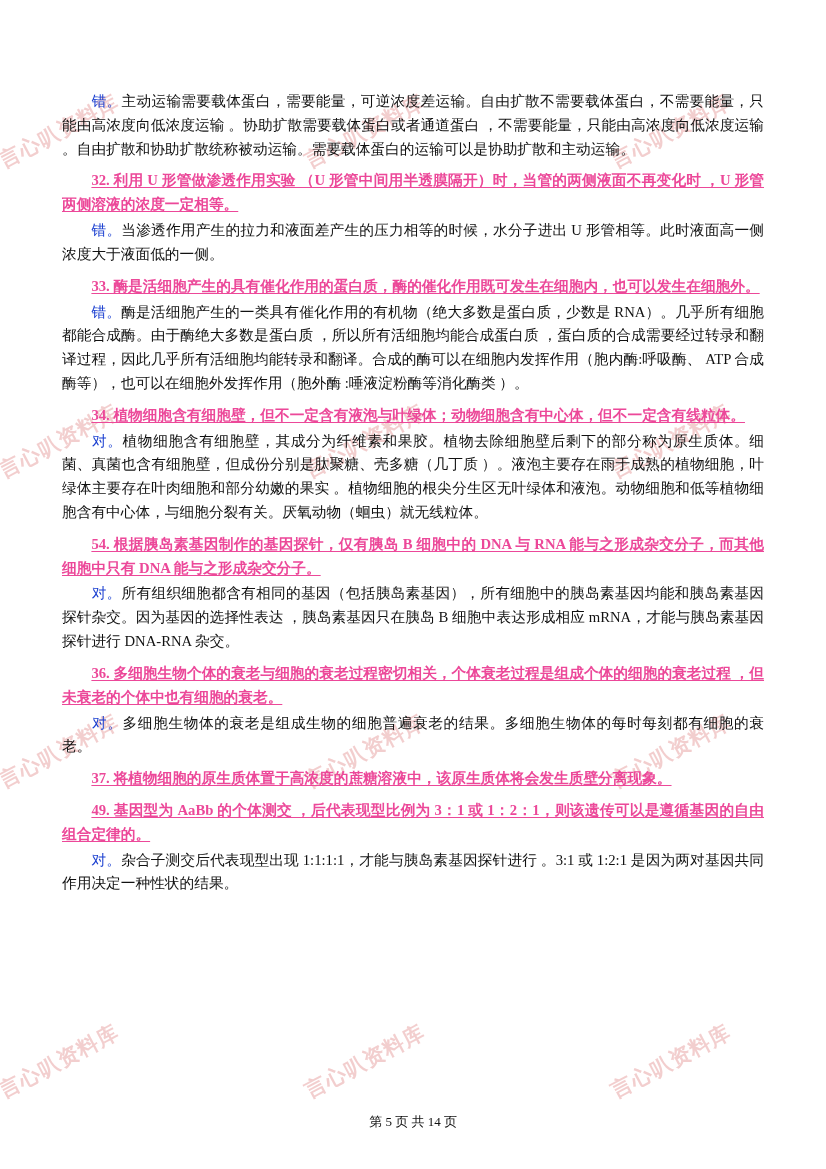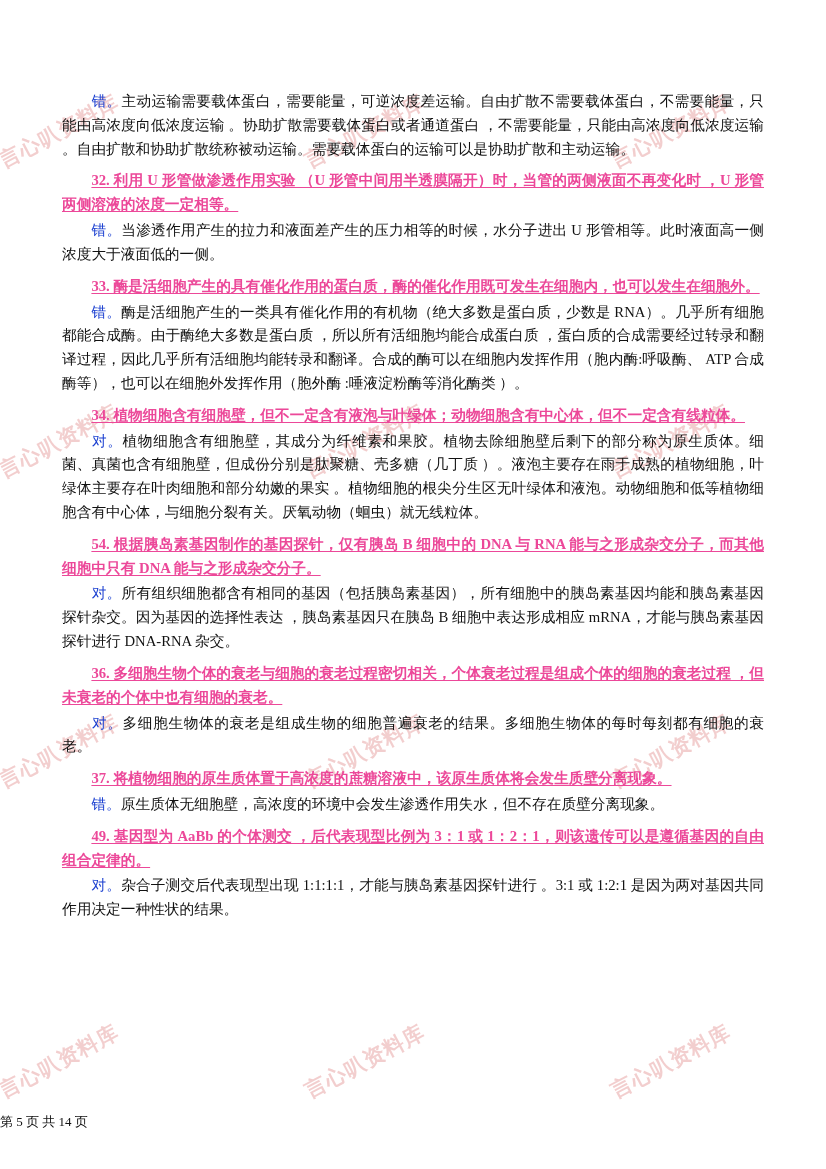--- a/index.html
+++ b/index.html
@@ -79,21 +79,21 @@
     display: inline-block;
     width: 2em;
   }
   .a-blue { color: #1a3fd0; }
   .a-black { color: #111111; }
   .footer {
     position: absolute;
     left: 0;
     right: 0;
     bottom: 38px;
-    text-align: left;
+    text-align: center;
     font-size: 13px;
     color: #111111;
     z-index: 2;
   }
 </style>
 </head>
 <body>
 
 <div class="page">
 
@@ -116,19 +116,18 @@
       <p class="para a"><span class="indent-lead"></span><span class="a-blue">错。</span><span class="a-black">当渗透作用产生的拉力和液面差产生的压力相等的时候，水分子进出 U 形管相等。此时液面高一侧浓度大于液面低的一侧。</span></p>
       <p class="para q">33. 酶是活细胞产生的具有催化作用的蛋白质，酶的催化作用既可发生在细胞内，也可以发生在细胞外。</p>
       <p class="para a"><span class="indent-lead"></span><span class="a-blue">错。</span><span class="a-black">酶是活细胞产生的一类具有催化作用的有机物（绝大多数是蛋白质，少数是 RNA）。几乎所有细胞都能合成酶。由于酶绝大多数是蛋白质 ，所以所有活细胞均能合成蛋白质 ，蛋白质的合成需要经过转录和翻译过程，因此几乎所有活细胞均能转录和翻译。合成的酶可以在细胞内发挥作用（胞内酶:呼吸酶、 ATP 合成酶等），也可以在细胞外发挥作用（胞外酶 :唾液淀粉酶等消化酶类 ）。</span></p>
       <p class="para q">34. 植物细胞含有细胞壁，但不一定含有液泡与叶绿体；动物细胞含有中心体，但不一定含有线粒体。</p>
       <p class="para a"><span class="indent-lead"></span><span class="a-blue">对。</span><span class="a-black">植物细胞含有细胞壁，其成分为纤维素和果胶。植物去除细胞壁后剩下的部分称为原生质体。细菌、真菌也含有细胞壁，但成份分别是肽聚糖、壳多糖（几丁质 ）。液泡主要存在雨于成熟的植物细胞，叶绿体主要存在叶肉细胞和部分幼嫩的果实 。植物细胞的根尖分生区无叶绿体和液泡。动物细胞和低等植物细胞含有中心体，与细胞分裂有关。厌氧动物（蛔虫）就无线粒体。</span></p>
       <p class="para q">54. 根据胰岛素基因制作的基因探针，仅有胰岛 B 细胞中的 DNA 与 RNA 能与之形成杂交分子，而其他细胞中只有 DNA 能与之形成杂交分子。</p>
       <p class="para a"><span class="indent-lead"></span><span class="a-blue">对。</span><span class="a-black">所有组织细胞都含有相同的基因（包括胰岛素基因），所有细胞中的胰岛素基因均能和胰岛素基因探针杂交。因为基因的选择性表达 ，胰岛素基因只在胰岛 B 细胞中表达形成相应 mRNA，才能与胰岛素基因探针进行 DNA-RNA 杂交。</span></p>
       <p class="para q">36. 多细胞生物个体的衰老与细胞的衰老过程密切相关，个体衰老过程是组成个体的细胞的衰老过程 ，但未衰老的个体中也有细胞的衰老。</p>
       <p class="para a"><span class="indent-lead"></span><span class="a-blue">对。</span><span class="a-black">多细胞生物体的衰老是组成生物的细胞普遍衰老的结果。多细胞生物体的每时每刻都有细胞的衰老。</span></p>
       <p class="para q">37. 将植物细胞的原生质体置于高浓度的蔗糖溶液中，该原生质体将会发生质壁分离现象。</p>
-      <p class="para a"><span class="indent-lead"></span><span class="a-blue">错。</span><span class="a-black">原生质体无细胞壁，高浓度的环境中会发生渗透作用失水，但不存在质壁分离现象。</span></p>
       <p class="para q">49. 基因型为 AaBb 的个体测交 ，后代表现型比例为 3：1 或 1：2：1，则该遗传可以是遵循基因的自由组合定律的。</p>
       <p class="para a"><span class="indent-lead"></span><span class="a-blue">对。</span><span class="a-black">杂合子测交后代表现型出现 1:1:1:1，才能与胰岛素基因探针进行 。3:1 或 1:2:1 是因为两对基因共同作用决定一种性状的结果。</span></p>
     </div>
 
   <div class="footer">第 5 页 共 14 页</div>
 </div>
 
 </body></html>

